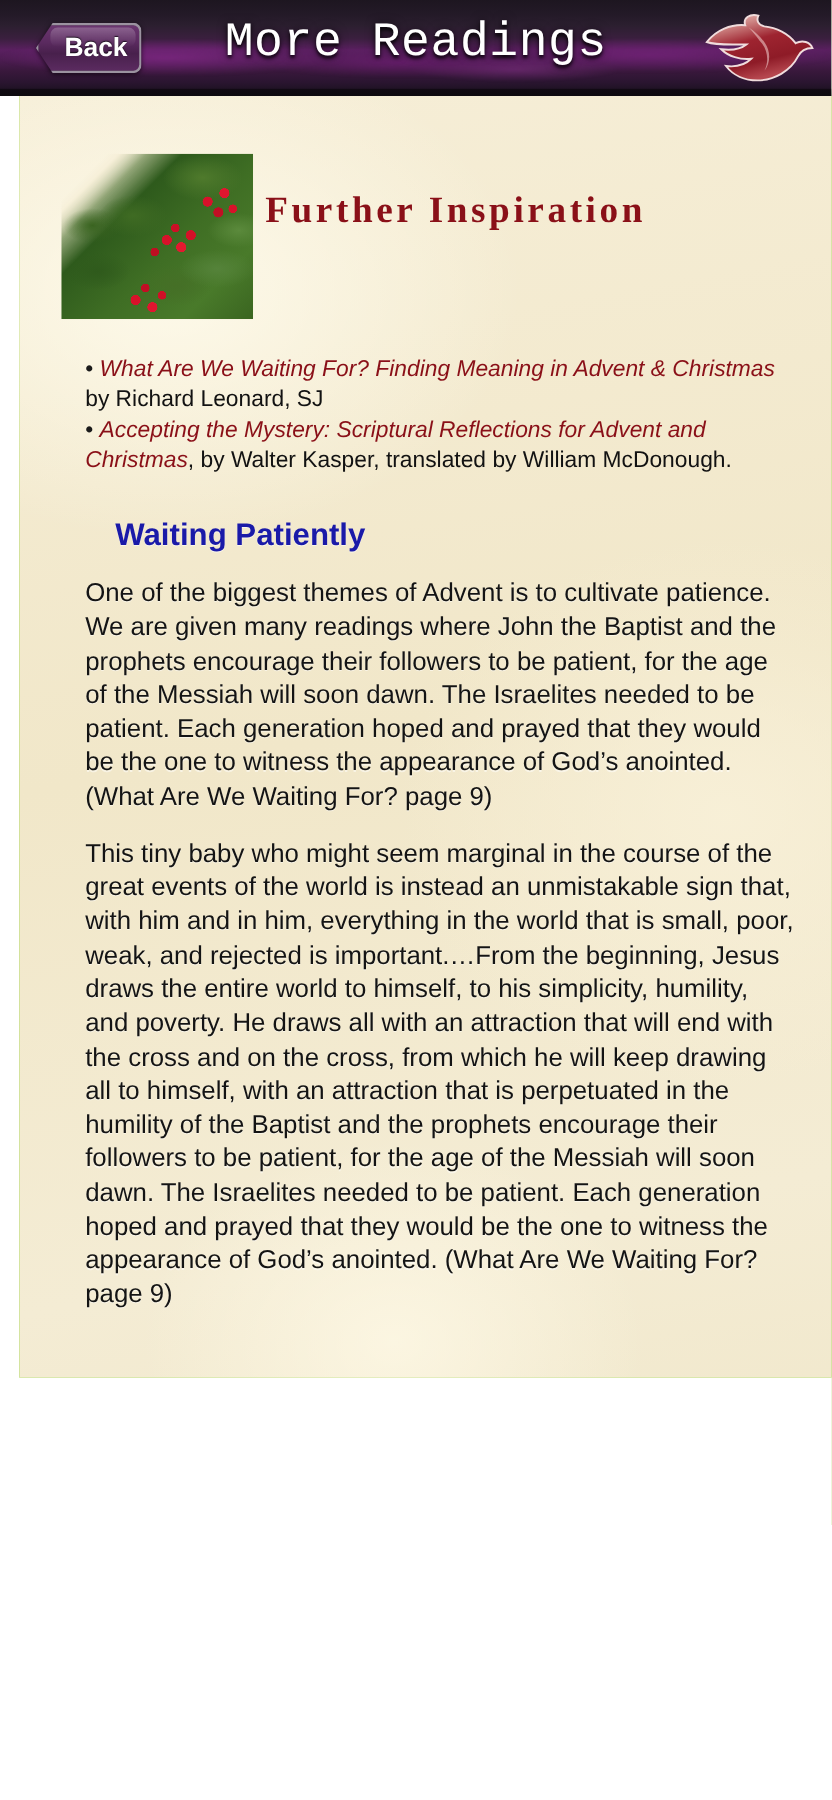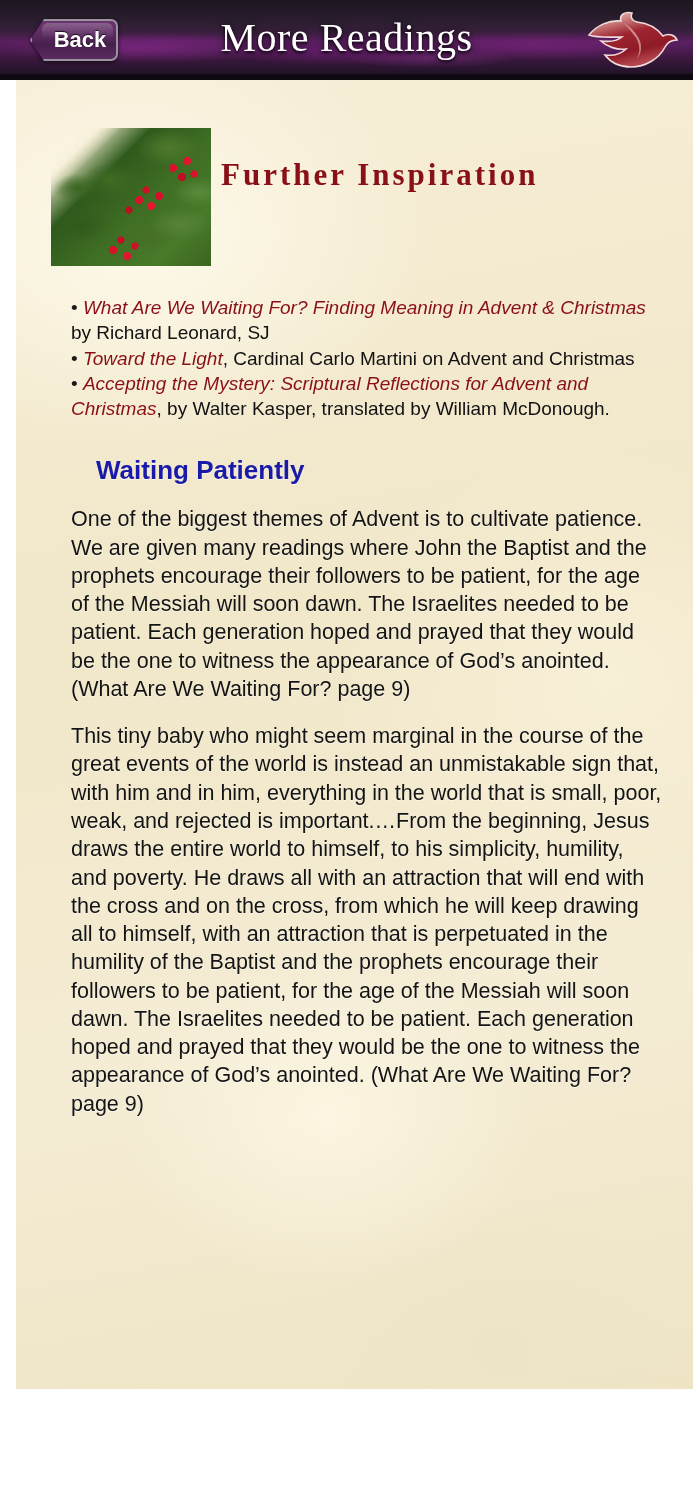--- a/index.html
+++ b/index.html
@@ -2,21 +2,21 @@
 <html><head>
 <meta charset="utf-8">
 <style>
   * { margin:0; padding:0; box-sizing:border-box; }
   html,body{
     width:693px; height:1500px;
     background:#ffffff;
     font-family:"Liberation Sans", sans-serif;
     overflow:hidden;
   }
-  #app{ position:relative; width:693px; height:1389px; overflow:hidden; }
+  #app{ position:relative; width:693px; height:1148px; overflow:hidden; }
 
   
   .header{
     position:absolute; left:0; top:0; width:693px; height:80px;
     background:
       linear-gradient(180deg,#1d1620 0%,#241a28 16%,#2b1f2f 26%,#3a1f3e 40%,#5a2060 52%,#4d1d52 62%,#39183c 74%,#2a1530 86%,#150f18 100%);
     overflow:hidden;
   }
   .header::before{
     content:""; position:absolute; left:0; top:28px; width:693px; height:40px;
@@ -27,21 +27,21 @@
       radial-gradient(ellipse 120px 14px at 62% 75%, rgba(150,55,155,.45), rgba(150,55,155,0) 72%);
     filter:blur(1px);
   }
   .header::after{
     content:""; position:absolute; left:0; bottom:0; width:693px; height:6px;
     background:linear-gradient(180deg,rgba(0,0,0,.45),#0e0a10);
   }
   .header-title{
     position:absolute; left:0; top:14px; width:693px;
     text-align:center;
-    font-family:Liberation Serif, serif;
+    font-family:Liberation Mono, monospace;
     font-size:40px; color:#ffffff; letter-spacing:.5px;
     text-shadow:0 2px 3px rgba(0,0,0,.85), 0 0 8px rgba(0,0,0,.6);
     z-index:3;
   }
   .back-btn{
     position:absolute; left:30px; top:19px; width:88px; height:42px;
     z-index:4; cursor:pointer;
     filter:drop-shadow(0 1px 2px rgba(0,0,0,.7));
   }
   .back-shape{
@@ -214,24 +214,20 @@
       <div class="body-col">
 
 
         <div class="booklist">
           <div class="li">
             <span class="bullet">•</span>
             <span class="btitle">What Are We Waiting For? Finding Meaning in Advent &amp; Christmas</span><span> by Richard Leonard, SJ</span>
           </div>
           <div class="li">
             <span class="bullet">•</span>
-            <span class="btitle">Toward the Light</span><span>, Cardinal Carlo Martini on Advent and Christmas</span>
-          </div>
-          <div class="li">
-            <span class="bullet">•</span>
             <span class="btitle">Accepting the Mystery: Scriptural Reflections for Advent and Christmas</span><span>, by Walter Kasper, translated by William McDonough.</span>
           </div>
         </div>
 
         <div class="section-head">Waiting Patiently</div>
 
         <div class="para">
           <span>One of the biggest themes of Advent is to cultivate patience. We are given many readings where John the Baptist and the prophets encourage their followers to be patient, for the age of the Messiah will soon dawn. The Israelites needed to be patient. Each generation hoped and prayed that they would be the one to witness the appearance of God’s anointed. </span><span class="cite">(What Are We Waiting For? page 9)</span>
         </div>
 

